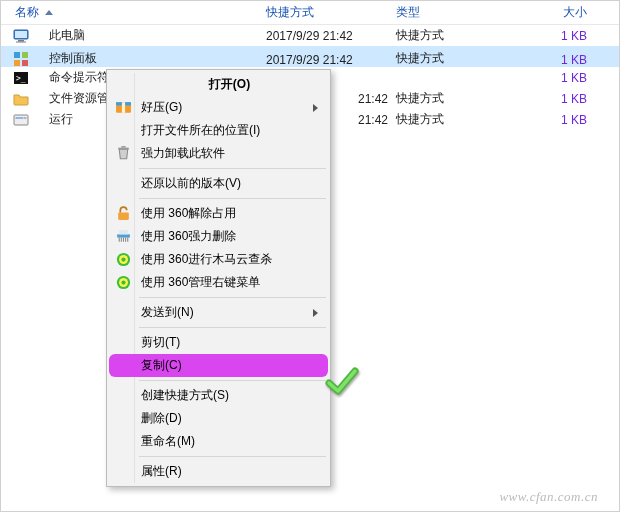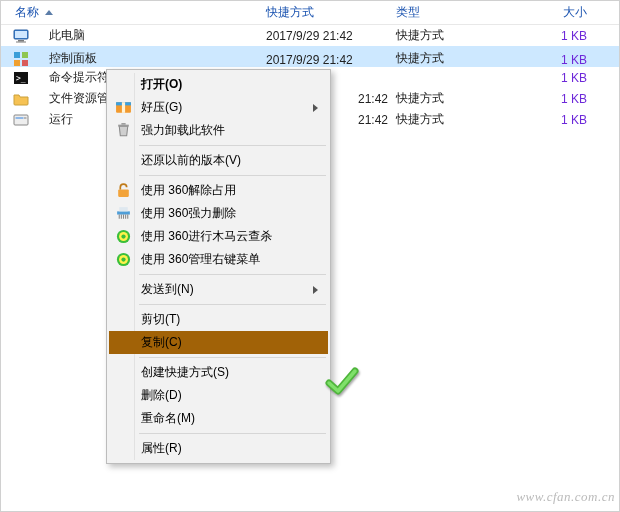--- a/index.html
+++ b/index.html
@@ -55,22 +55,22 @@
     box-shadow: 3px 3px 6px rgba(0,0,0,.25);
     padding:3px 2px;
   }
   .ctx-item {
     display:flex; align-items:center;
     height:23px;
     padding-left:32px; padding-right:10px;
     font-size:12px; color:#000;
     position:relative;
   }
-  .ctx-item.bold { font-weight:700; }
-  .ctx-item.highlight { background:#a16207; }
+  .ctx-item.bold { font-weight:700;justify-content:center; }
+  .ctx-item.highlight { background:#d946ef;border-radius:6px; }
   .ctx-item .ci-icon {
     position:absolute; left:6px; top:3px; width:17px; height:17px;
     display:flex;align-items:center;justify-content:center;
   }
   .ctx-item .arrow {
     margin-left:auto;
     width:0;height:0;border-top:4px solid transparent;border-bottom:4px solid transparent;
     border-left:5px solid #555;
   }
   .ctx-sep {
@@ -81,21 +81,21 @@
   }
 
   .checkmark {
     position:absolute;
     left:323px; top:362px;
     width:36px;height:36px;
     filter: drop-shadow(1px 2px 1px rgba(0,0,0,.35));
   }
 
   .watermark {
-    position:absolute; right:4px; bottom:6px;
+    position:absolute; right:21px; bottom:6px;
     color:#bbb; font-style:italic; font-size:13px;
     text-shadow:0 1px 0 #fff;
     font-family: Georgia, serif;
     letter-spacing:.5px;
   }
 </style>
 </head>
 <body>
 
 <div class="header-row">
@@ -199,20 +199,23 @@
   <div class="ctx-item">
     <span class="ci-icon">
       <svg viewBox="0 0 16 16">
           <rect x="1" y="3" width="14" height="10" rx="1" fill="#f29a2e"></rect>
           <rect x="1" y="3" width="14" height="3" fill="#3aa0e0"></rect>
           <rect x="6.5" y="3" width="3" height="10" fill="#fff3d6"></rect>
         </svg>
     </span>
     <span>好压(G)</span>
     <span class="arrow"></span>
+  </div>
+  <div class="ctx-item">
+    <span>打开文件所在的位置(I)</span>
   </div>
   <div class="ctx-item">
     <span class="ci-icon">
       <svg viewBox="0 0 16 16">
           <path d="M4 4h8l-1 9H5z" fill="#cfcfcf" stroke="#8a8a8a"></path>
           <rect x="3" y="2.5" width="10" height="1.8" fill="#9a9a9a"></rect>
           <rect x="6" y="1" width="4" height="1.5" fill="#9a9a9a"></rect>
         </svg>
     </span>
     <span>强力卸载此软件</span>

